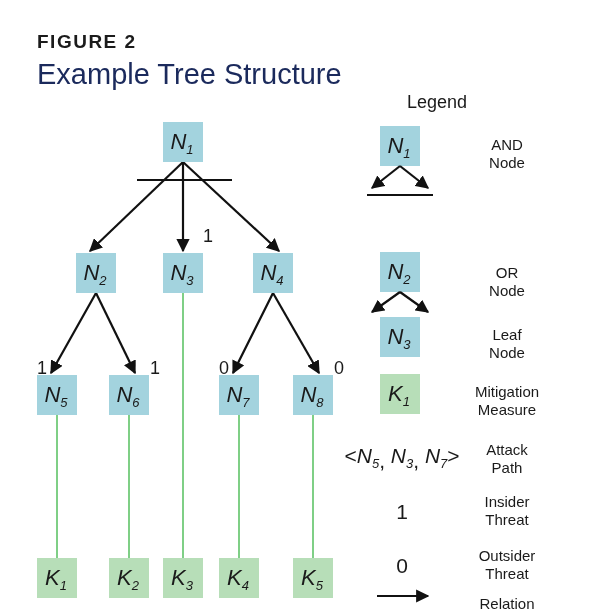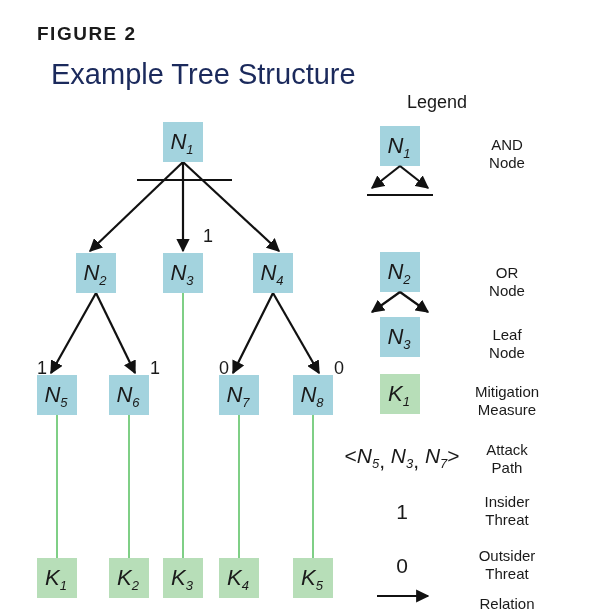--- a/index.html
+++ b/index.html
@@ -1,18 +1,18 @@
 <!DOCTYPE html>
 <html><head>
 <meta charset="utf-8">
 <style>
   html, body { margin:0; padding:0; background:#ffffff; }
   body { width:600px; height:616px; position:relative; overflow:hidden; font-family:"Liberation Sans", sans-serif; }
-  .fig-label { position:absolute; left:37px; top:23px; font-size:19px; font-weight:bold; letter-spacing:1.5px; color:#1b1b1b; font-family:"Liberation Sans", sans-serif; }
-  .fig-title { position:absolute; left:37px; top:58px; font-size:29px; color:#1b2a5c; font-family:"Liberation Sans", sans-serif;margin-left:14px; }
+  .fig-label { position:absolute; left:37px; top:31px; font-size:19px; font-weight:bold; letter-spacing:1.5px; color:#1b1b1b; font-family:"Liberation Sans", sans-serif; }
+  .fig-title { position:absolute; left:37px; top:58px; font-size:29px; color:#1b2a5c; font-family:"Liberation Sans", sans-serif; }
   svg.diagram { position:absolute; left:0; top:0; }
   .node-text { font-family:"Liberation Sans", sans-serif; font-style:italic; font-size:22px; fill:#1a1a1a; }
   .sub { font-size:13px; }
   .threat { font-family:"Liberation Sans", sans-serif; font-size:18px; fill:#1a1a1a; }
   .legend-title { font-family:"Liberation Sans", sans-serif; font-size:18px; fill:#1a1a1a; }
   .legend-text { font-family:"Liberation Sans", sans-serif; font-size:15px; fill:#1a1a1a; }
   .legend-sym { font-family:"Liberation Sans", sans-serif; font-size:21px; fill:#1a1a1a; }
 </style>
 </head>
 <body>

